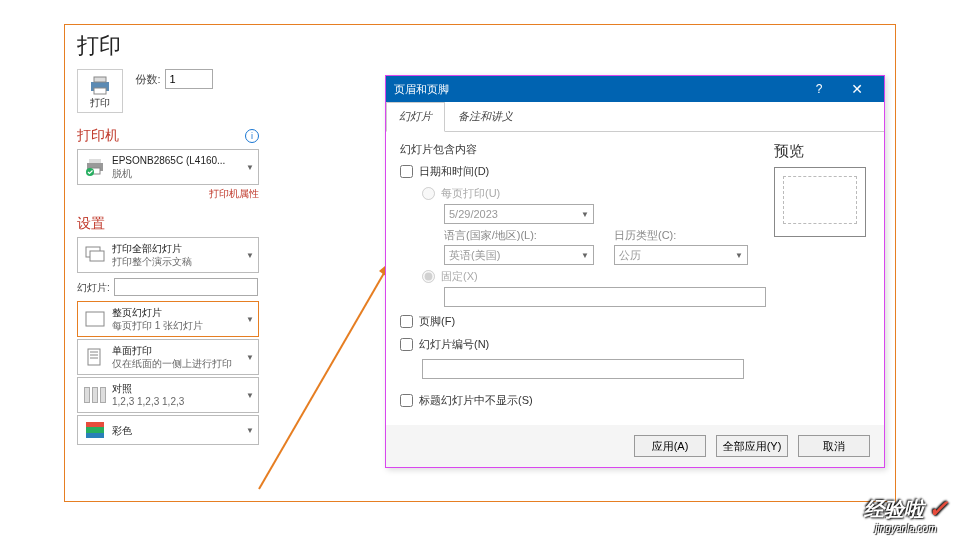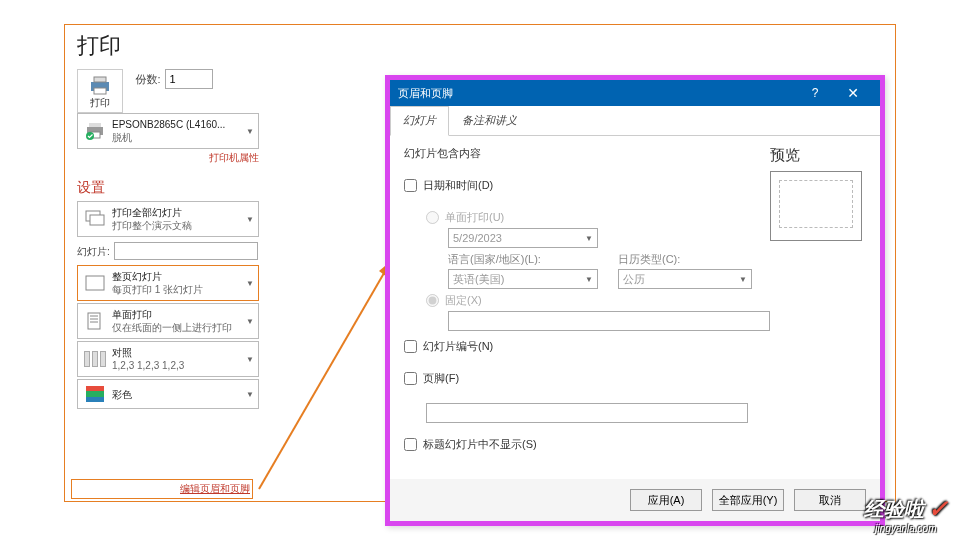--- a/index.html
+++ b/index.html
@@ -24,32 +24,32 @@
 .slides-label { font-size: 10px; color: #444; margin: 4px 0 2px 0; }
 .slides-input { width: 144px; height: 18px; border: 1px solid #aaa; margin-left: 4px; }
 .full-page-dd { border: 1.5px solid #e67e22; margin-top: 4px; }
 .collate-thumb { width: 22px; height: 16px; display: flex; gap: 2px; }
 .collate-thumb span { flex: 1; background: #ddd; border: 1px solid #aaa; }
 .color-swatch { width: 18px; height: 16px; background: linear-gradient(#e74c3c 33%, #27ae60 33% 66%, #2980b9 66%); }
 .orange-box { position: absolute; left: 6px; top: 454px; width: 182px; height: 20px; border: 1.5px solid #e67e22; }
 .edit-hf-link { position: absolute; right: 2px; top: 2px; font-size: 10px; color: #c0392b; text-decoration: underline; }
 .arrow { position: absolute; left: 192px; top: 230px; width: 140px; height: 236px; pointer-events: none; }
 
-.dialog { position: absolute; left: 320px; top: 50px; width: 500px; border: 5px solid #d946ef; background: #f8f8f8; box-shadow: 2px 2px 6px rgba(0,0,0,0.15); }
+.dialog { position: absolute; left: 320px; top: 50px; width: 500px; border: 1px solid #d946ef; background: #f8f8f8; box-shadow: 2px 2px 6px rgba(0,0,0,0.15); }
 .titlebar { background: #0063b1; color: #fff; height: 26px; display: flex; align-items: center; padding: 0 8px; font-size: 11px; }
 .titlebar .sp { flex: 1; }
 .titlebar .tb-btn { width: 38px; height: 26px; display: flex; align-items: center; justify-content: center; font-size: 12px; }
 .titlebar .close { background: transparent; font-size: 14px; }
 .tabs { display: flex; background: #fff; border-bottom: 1px solid #ccc; font-style: italic; }
 .tab { padding: 6px 12px; font-size: 11px; color: #444; border: 1px solid transparent; }
 .tab.active { border: 1px solid #ccc; border-bottom: 1px solid #fff; background: #fff; margin-bottom: -1px; }
 .dlg-body { padding: 10px 14px 10px 14px; background: #fff; position: relative; }
 .group { border: none; position: relative; }
 .group-title { font-size: 11px; color: #333; margin-bottom: 6px; }
-.chk-row { display: flex; align-items: center; font-size: 11px; color: #333; margin: 17px 0; }
+.chk-row { display: flex; align-items: center; font-size: 11px; color: #333; margin: 7px 0; }
 .chk-row input[type=checkbox] { margin: 0 6px 0 0; }
 .indent { margin-left: 22px; }
 .radio-row { display: flex; align-items: center; font-size: 11px; color: #888; margin: 3px 0; }
 .radio-row input[type=radio] { margin: 0 6px 0 0; }
 .disabled { color: #aaa; }
 .sel { height: 20px; border: 1px solid #aaa; background: #fff; font-size: 11px; padding: 0 4px; width: 150px; display: flex; align-items: center; justify-content: space-between; color: #999; }
 .sel .sc { font-size: 8px; color: #666; }
 .lbl-row { display: flex; gap: 20px; margin: 2px 0; }
 .lbl-row .col { font-size: 11px; color: #888; }
 .txtfield { width: 322px; height: 20px; border: 1px solid #aaa; background: #fff; }
@@ -81,20 +81,24 @@
             <rect x="6" y="12" width="12" height="6" fill="#fff" stroke="#888"></rect>
           </svg>
         <div class="print-btn-label">打印</div>
       </div>
       <span class="copies-row">
         <span class="copies-label">份数:</span>
         <input class="copies-input" value="1" style="">
       </span>
     </div>
 
+    <div class="section-head">
+      <span>打印机</span>
+      <span class="info-i">i</span>
+    </div>
     <div class="dd">
       <div class="dd-icon">
         <svg width="20" height="18" viewBox="0 0 20 18">
             <rect x="2" y="5" width="16" height="8" fill="#999"></rect>
             <rect x="4" y="1" width="12" height="4" fill="#ddd"></rect>
             <rect x="5" y="10" width="10" height="6" fill="#fff" stroke="#888"></rect>
             <circle cx="5" cy="14" r="4" fill="#27ae60"></circle>
             <path d="M3 14 l1.5 1.5 l3 -3" stroke="#fff" stroke-width="1.2" fill="none"></path>
           </svg>
       </div>
@@ -177,23 +181,20 @@
       <div class="dd-icon">
           <div class="color-swatch"></div>
         </div>
       <div class="dd-text">
         <div>彩色</div>
       </div>
       <span class="caret">▼</span>
     </div>
   </div>
 
-  <div class="orange-box">
-    <span class="edit-hf-link">编辑页眉和页脚</span>
-  </div>
 
   <svg class="arrow" viewBox="0 0 140 236">
     <line x1="2" y1="234" x2="134" y2="6" stroke="#e67e22" stroke-width="2"></line>
     <polygon points="134,6 122,16 130,22" fill="#e67e22"></polygon>
   </svg>
 
   <div class="dialog">
     <div class="titlebar">
       <span>页眉和页脚</span>
       <span class="sp"></span>
@@ -209,21 +210,21 @@
         <div class="group-title">幻灯片包含内容</div>
 
         <div class="chk-row">
           <input type="checkbox" style="">
           <span>日期和时间(D)</span>
         </div>
 
         <div class="indent">
           <div class="radio-row disabled">
             <input type="radio" disabled="" style="">
-            <span>单面打印(U)</span>
+            <span>每页打印(U)</span>
           </div>
           <div class="indent">
             <div class="sel">
               <span>5/29/2023</span>
               <span class="sc">▼</span>
             </div>
             <div class="lbl-row" style="margin-top:4px;">
               <div class="col" style="width:150px;">语言(国家/地区)(L):</div>
               <div class="col">日历类型(C):</div>
             </div>
@@ -240,27 +241,27 @@
           </div>
           <div class="radio-row disabled" style="margin-top:4px;">
             <input type="radio" disabled="" checked="" style="">
             <span>固定(X)</span>
           </div>
           <div class="indent">
               <div class="txtfield"></div>
             </div>
         </div>
 
+        <div class="chk-row">
+          <input type="checkbox" style="">
+          <span>页脚(F)</span>
+        </div>
         <div class="chk-row" style="margin-top:8px;">
           <input type="checkbox" style="">
           <span>幻灯片编号(N)</span>
-        </div>
-        <div class="chk-row">
-          <input type="checkbox" style="">
-          <span>页脚(F)</span>
         </div>
         <div class="indent">
             <div class="txtfield"></div>
           </div>
 
         <div class="chk-row" style="margin-top:14px;">
           <input type="checkbox" style="">
           <span>标题幻灯片中不显示(S)</span>
         </div>
       </div>

